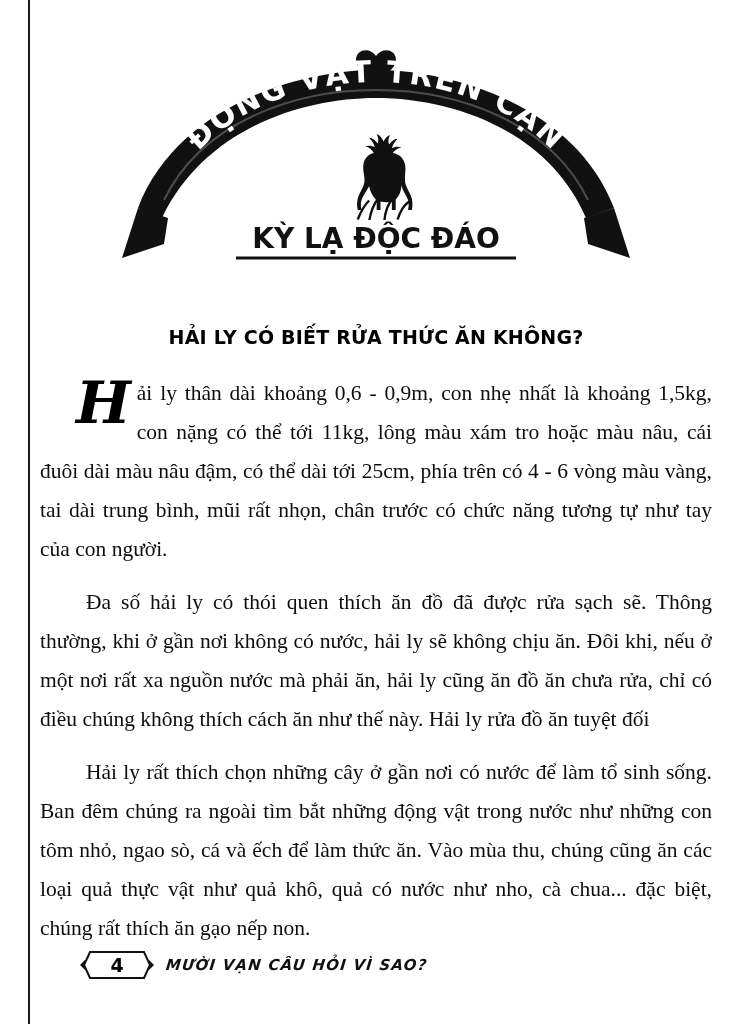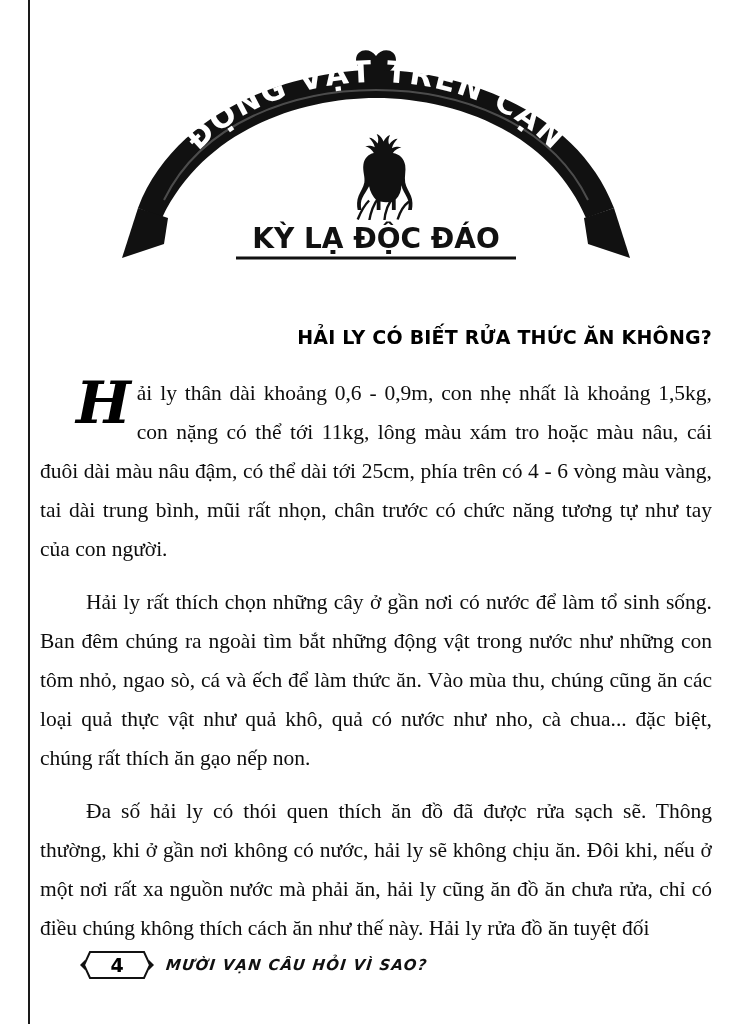--- a/index.html
+++ b/index.html
@@ -43,21 +43,21 @@
   .banner svg {
     display: block;
     margin: 0 auto;
   }
 
   
   .article {
     margin-top: 48px;
   }
   .article-title {
-    text-align: right;
+    text-align: center;
     font-family: "DejaVu Sans", sans-serif;
     font-weight: bold;
     font-size: 19px;
     letter-spacing: 0.2px;
     color: #000;
   }
 
   .body-text {
     margin-top: 26px;
     font-size: 21.5px;
@@ -176,22 +176,22 @@
     </svg>
   </div>
 
   <div class="article">
     <div class="article-title">HẢI LY CÓ BIẾT RỬA THỨC ĂN KHÔNG?</div>
 
     <div class="body-text">
       <p class="para first">
         <span class="dropcap">H</span><span>ải ly thân dài khoảng 0,6 - 0,9m, con nhẹ nhất là khoảng 1,5kg, con nặng có thể tới 11kg, lông màu xám tro hoặc màu nâu, cái đuôi dài màu nâu đậm, có thể dài tới 25cm, phía trên có 4 - 6 vòng màu vàng, tai dài trung bình, mũi rất nhọn, chân trước có chức năng tương tự như tay của con người.</span>
       </p>
+      <p class="para">Đa số hải ly có thói quen thích ăn đồ đã được rửa sạch sẽ. Thông thường, khi ở gần nơi không có nước, hải ly sẽ không chịu ăn. Đôi khi, nếu ở một nơi rất xa nguồn nước mà phải ăn, hải ly cũng ăn đồ ăn chưa rửa, chỉ có điều chúng không thích cách ăn như thế này. Hải ly rửa đồ ăn tuyệt đối</p>
       <p class="para">Hải ly rất thích chọn những cây ở gần nơi có nước để làm tổ sinh sống. Ban đêm chúng ra ngoài tìm bắt những động vật trong nước như những con tôm nhỏ, ngao sò, cá và ếch để làm thức ăn. Vào mùa thu, chúng cũng ăn các loại quả thực vật như quả khô, quả có nước như nho, cà chua... đặc biệt, chúng rất thích ăn gạo nếp non.</p>
-      <p class="para">Đa số hải ly có thói quen thích ăn đồ đã được rửa sạch sẽ. Thông thường, khi ở gần nơi không có nước, hải ly sẽ không chịu ăn. Đôi khi, nếu ở một nơi rất xa nguồn nước mà phải ăn, hải ly cũng ăn đồ ăn chưa rửa, chỉ có điều chúng không thích cách ăn như thế này. Hải ly rửa đồ ăn tuyệt đối</p>
     </div>
   </div>
 
   <div class="footer">
     <div class="page-number-plate">
       <svg width="74" height="34" viewBox="0 0 74 34">
         <path d="M10 4 L64 4 L70 17 L64 30 L10 30 L4 17 Z" fill="#ffffff" stroke="#111" stroke-width="2"></path>
         <path d="M0 17 L5 12 L5 22 Z" fill="#111"></path>
         <path d="M74 17 L69 12 L69 22 Z" fill="#111"></path>
       </svg>

